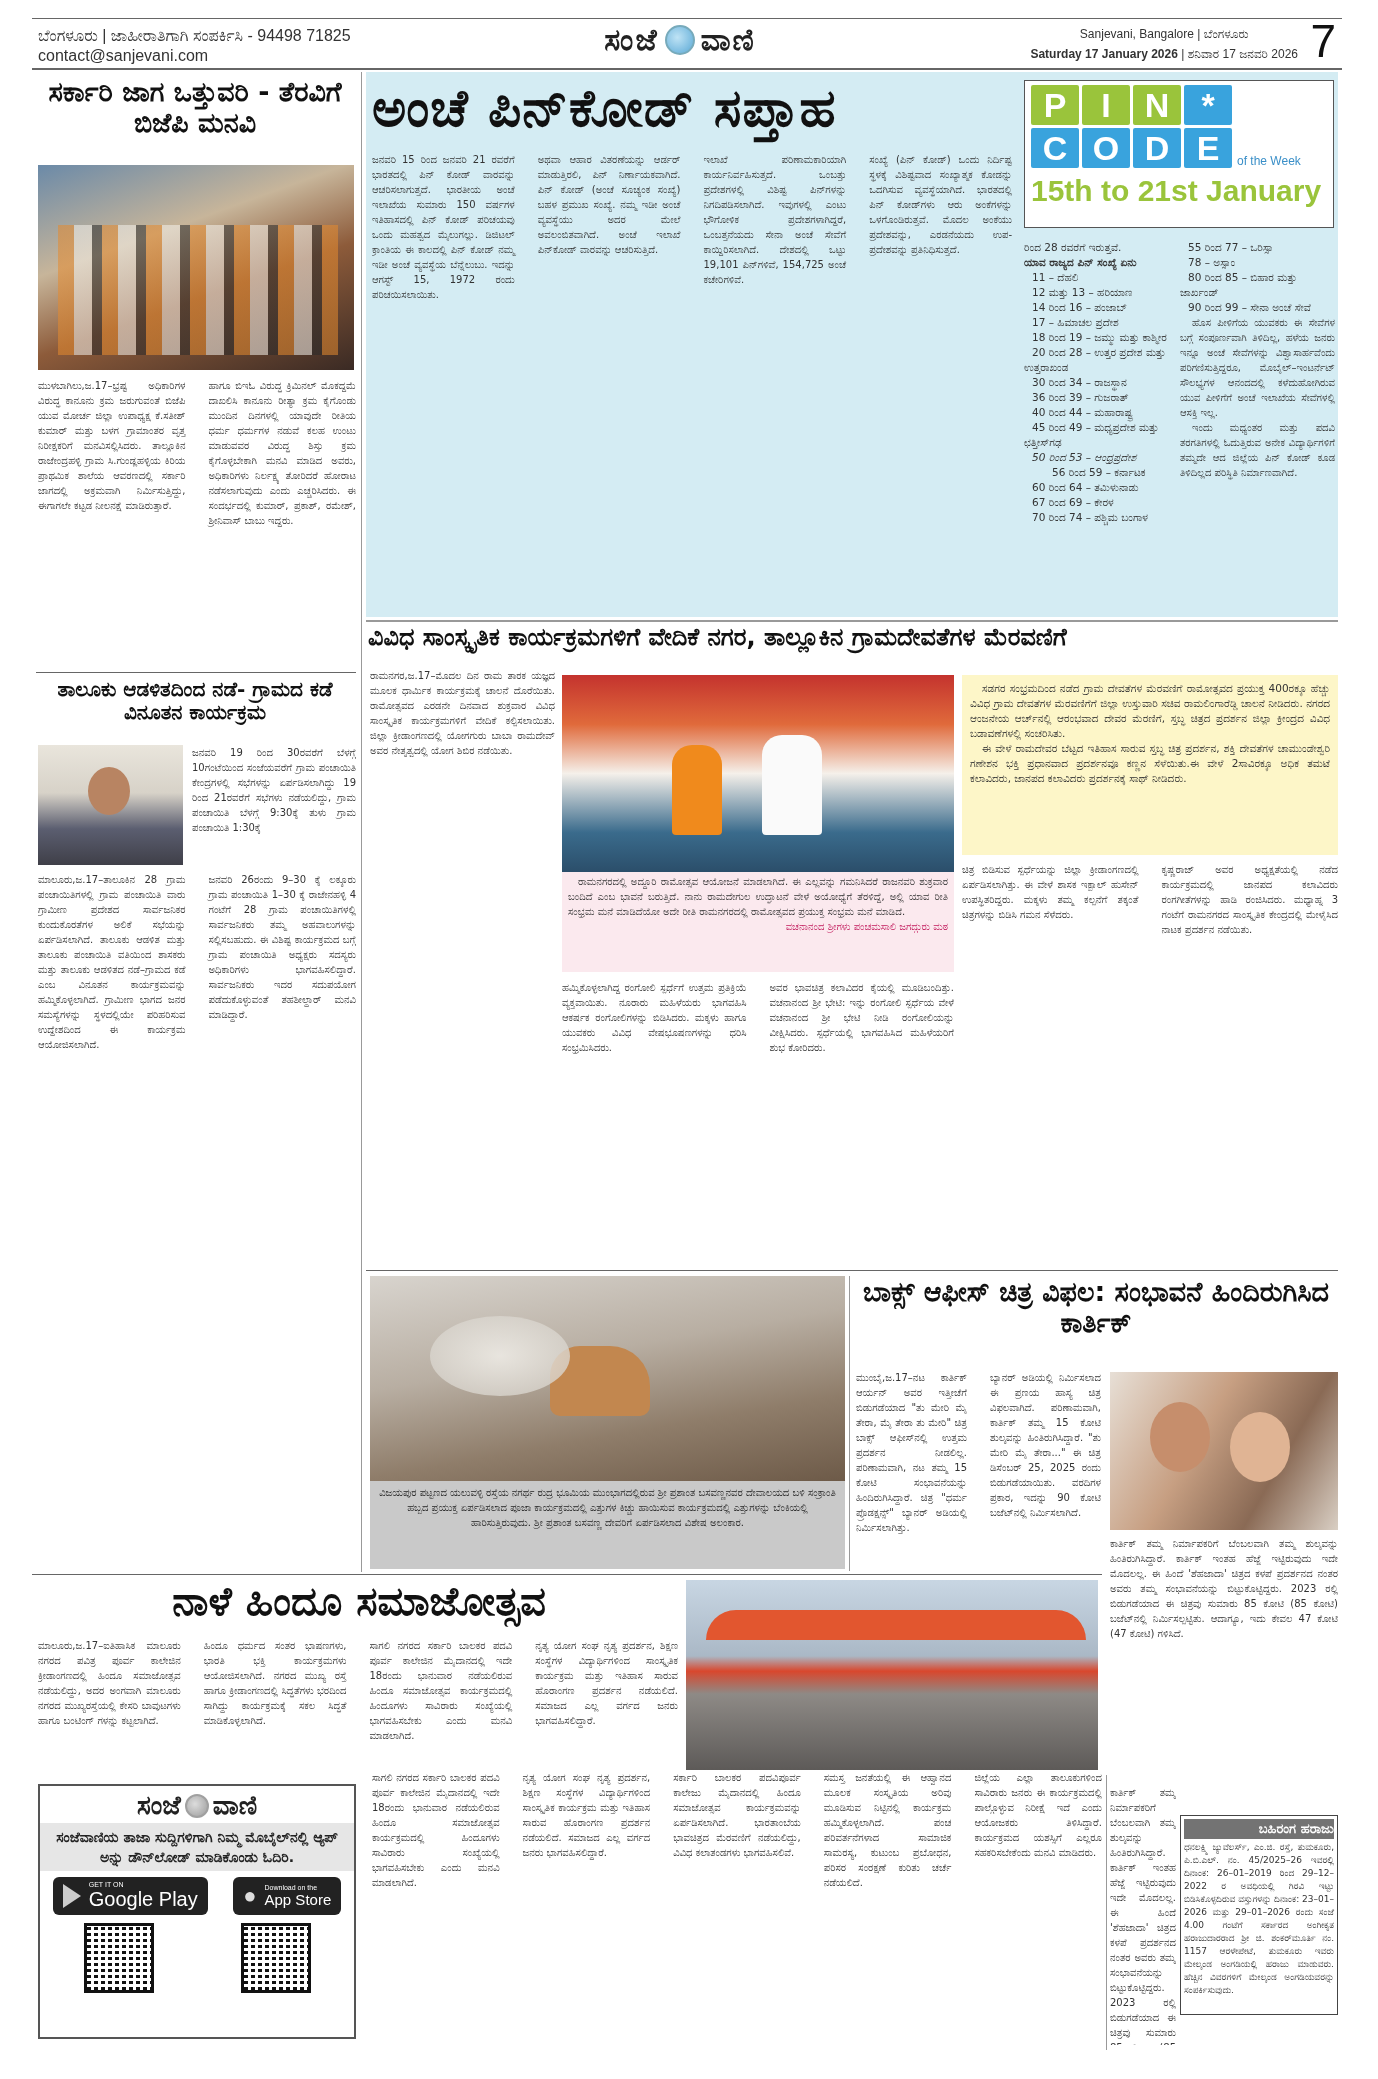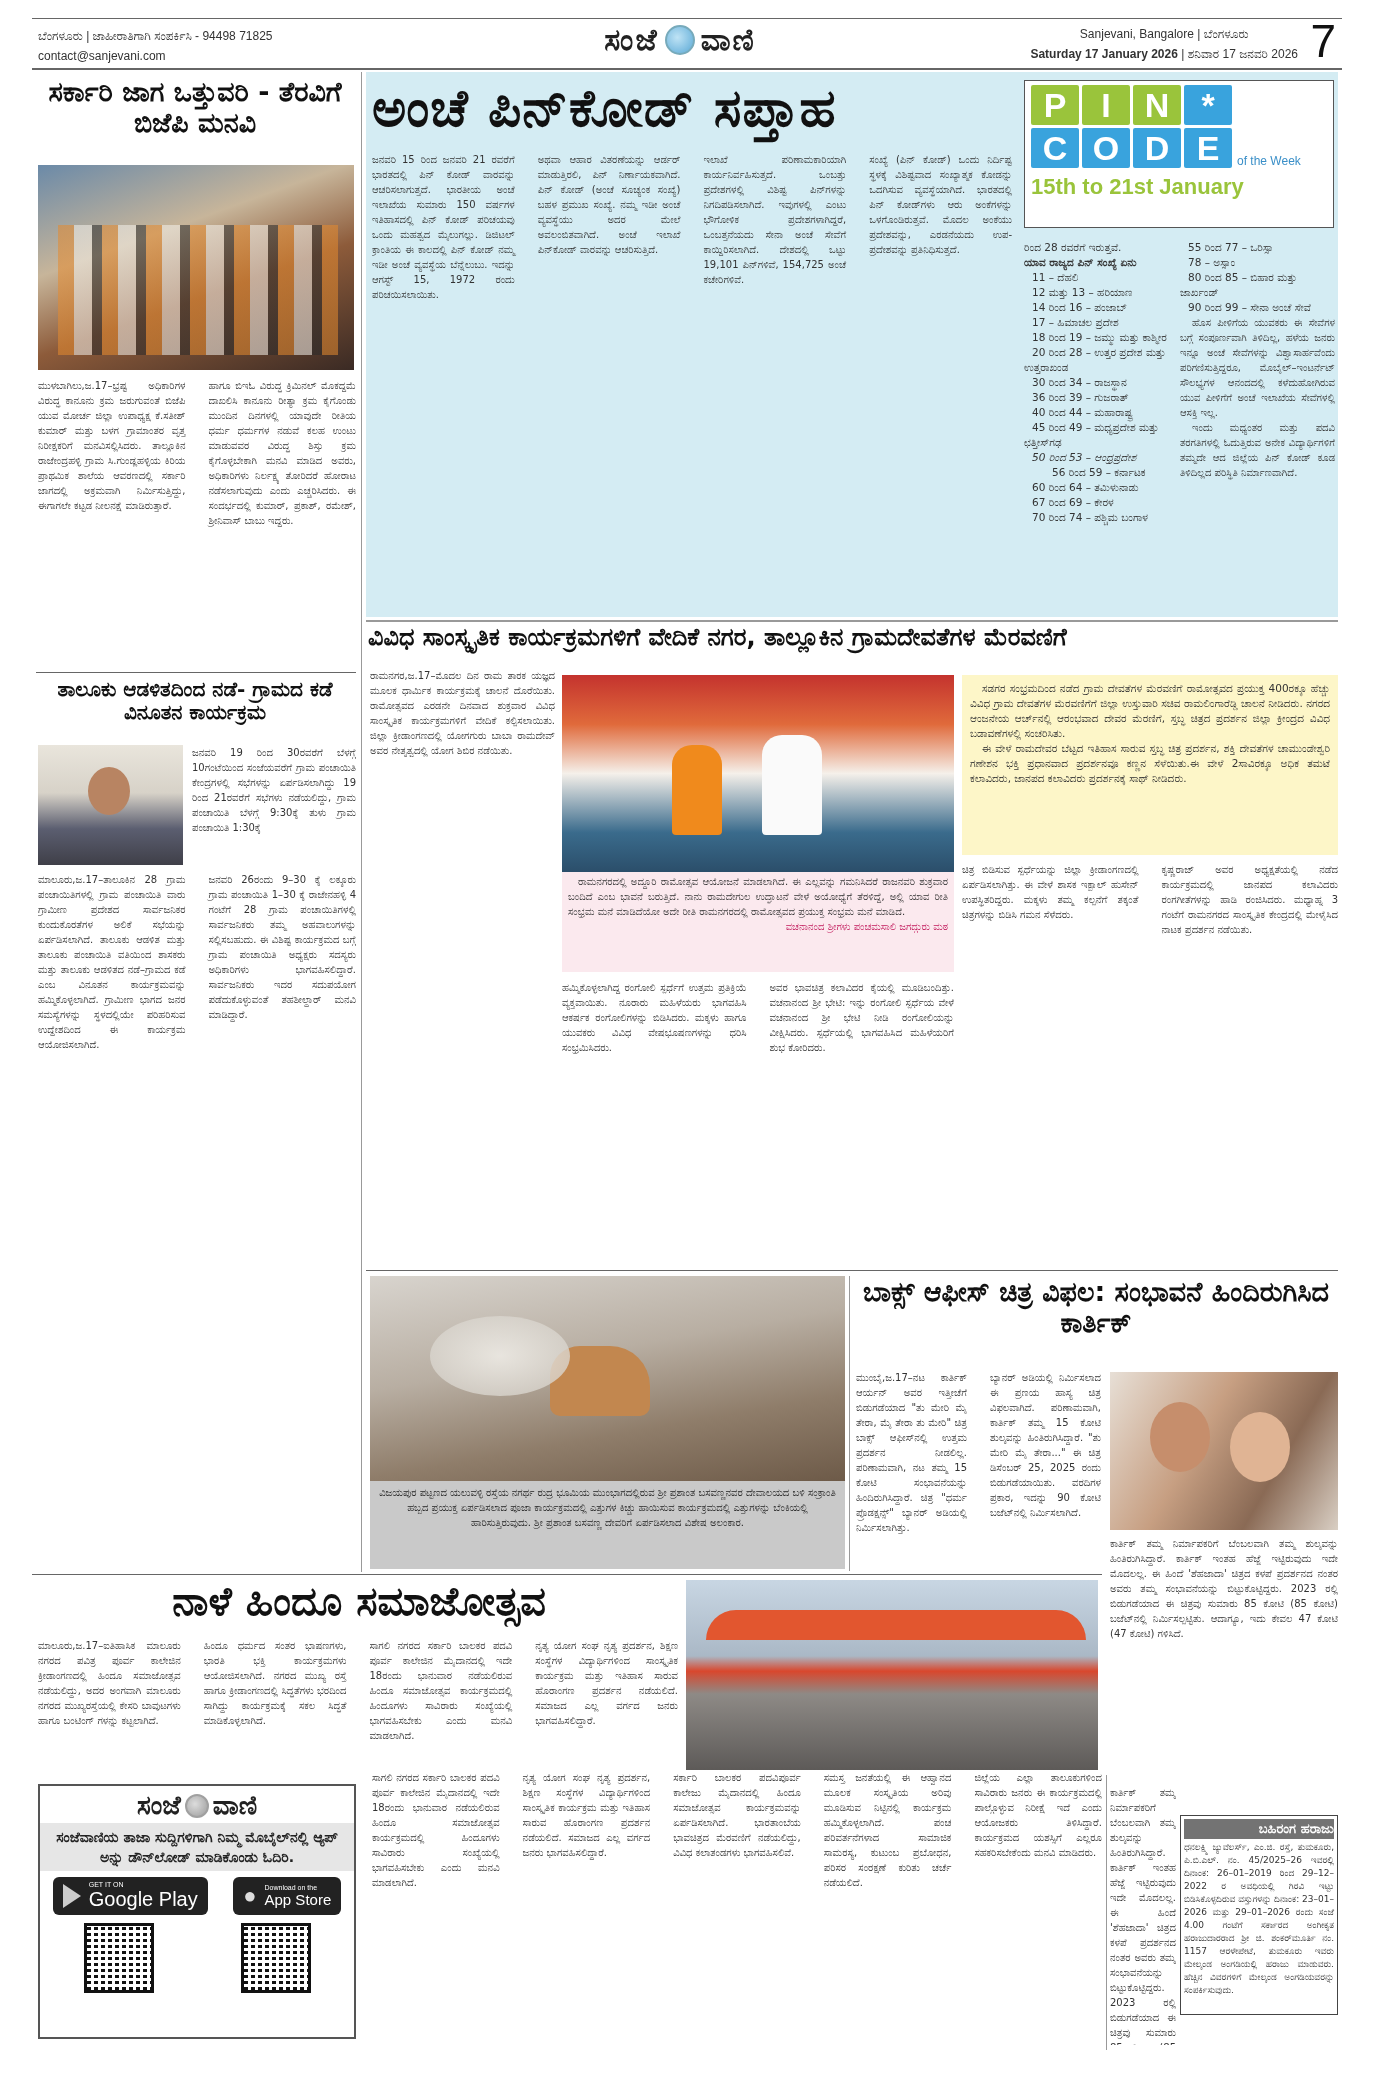--- a/index.html
+++ b/index.html
@@ -1,19 +1,19 @@
 <!DOCTYPE html>
 <html><head>
 <meta charset="utf-8">
 <style>
 *{box-sizing:border-box;margin:0;padding:0}
 body{width:1378px;height:2079px;background:#fff;position:relative;font-family:"DejaVu Sans",sans-serif;color:#222;overflow:hidden}
 .abs{position:absolute}
 .rule{position:absolute;background:#666}
-.hdr-left{left:38px;top:26px;font-size:12px;color:#333;line-height:20px;font-family:"Liberation Sans",sans-serif}
+.hdr-left{left:38px;top:26px;font-size:16px;color:#333;line-height:20px;font-family:"Liberation Sans",sans-serif}
 .masthead{left:555px;top:18px;width:250px;height:44px;font-family:"DejaVu Serif",serif;font-weight:bold;font-size:30px;letter-spacing:2px;text-align:center;color:#222;display:flex;align-items:center;justify-content:center;gap:6px}
 .globe{width:30px;height:30px;border-radius:50%;background:radial-gradient(circle at 40% 40%,#bfe3f5,#5aa9d6);border:2px solid #7ab;display:inline-block}
 .hdr-right{right:80px;top:24px;text-align:center;font-size:12px;color:#333;line-height:20px;font-family:"Liberation Sans",sans-serif}
 .hdr-right b{font-weight:bold}
 .pageno{right:42px;top:16px;font-size:46px;font-family:"Liberation Sans",sans-serif;font-weight:300;line-height:50px;color:#111}
 .headline{font-weight:bold;color:#111;text-align:center;line-height:1.15}
 .body-text{font-size:10px;line-height:15px;color:#333;text-align:justify;font-family:"DejaVu Sans",sans-serif}
 .cols{display:flex;gap:23px}
 .cols>div{flex:1}
 .photo{position:absolute;overflow:hidden}
@@ -85,21 +85,21 @@
   <div>
     <span class="tile g">P</span><span class="tile g">I</span><span class="tile g">N</span><span class="tile b">*</span>
   </div>
   <div style="margin-top:3px;display:flex;align-items:flex-end">
     <span class="tile b">C</span>
       <span class="tile b">O</span>
       <span class="tile b">D</span>
       <span class="tile b">E</span>
     <span style="font-size:12px;color:#3a8fc8;font-family:'Liberation Sans',sans-serif;margin-left:2px">of the Week</span>
   </div>
-  <div style="color:#9ac43b;font-family:'Liberation Sans',sans-serif;font-weight:bold;font-size:22px;margin-top:6px">15th to 21st January</div>
+  <div style="color:#9ac43b;font-family:'Liberation Sans',sans-serif;font-weight:bold;font-size:30px;margin-top:6px">15th to 21st January</div>
 </div>
 <div class="abs pin-list" style="left:1024px;top:240px;width:150px;height:375px;overflow:hidden">
   <div>ರಿಂದ 28 ರವರೆಗೆ ಇರುತ್ತವೆ.</div>
   <div style="font-weight:bold">ಯಾವ ರಾಜ್ಯದ ಪಿನ್ ಸಂಖ್ಯೆ ಏನು</div>
   <div id="pin-left-items">
       <div style="text-indent: 8px;">11 – ದೆಹಲಿ</div>
       <div style="text-indent: 8px;">12 ಮತ್ತು 13 – ಹರಿಯಾಣ</div>
       <div style="text-indent: 8px;">14 ರಿಂದ 16 – ಪಂಜಾಬ್</div>
       <div style="text-indent: 8px;">17 – ಹಿಮಾಚಲ ಪ್ರದೇಶ</div>
       <div style="text-indent: 8px;">18 ರಿಂದ 19 – ಜಮ್ಮು ಮತ್ತು ಕಾಶ್ಮೀರ</div>

